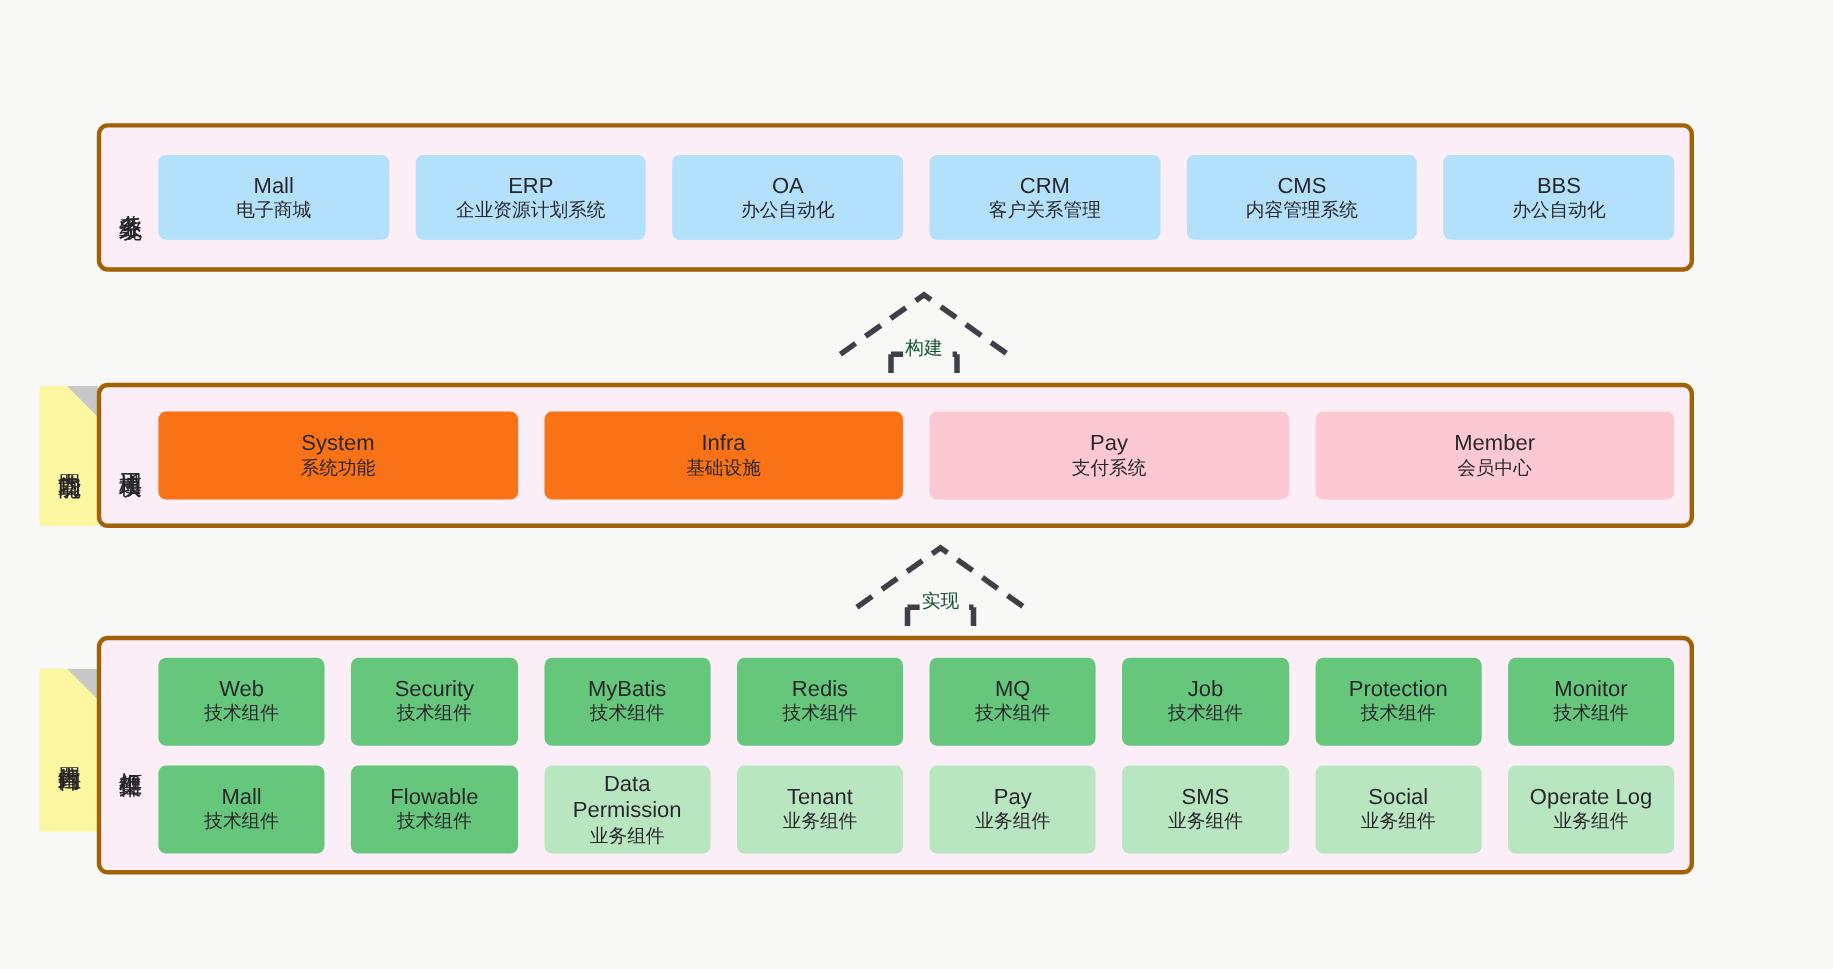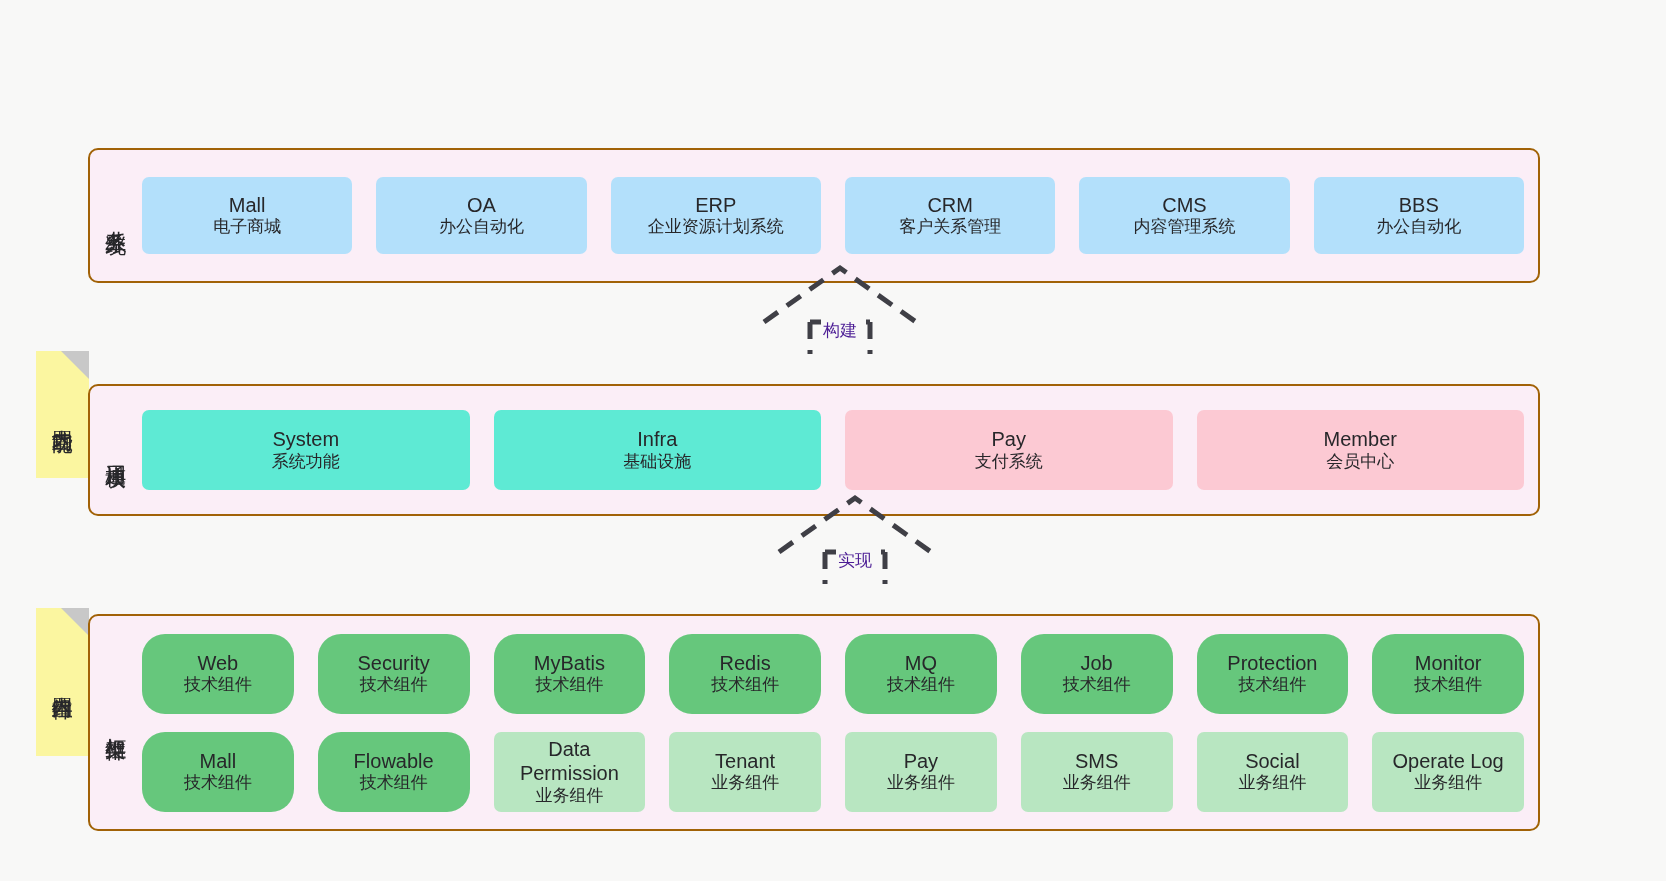--- a/index.html
+++ b/index.html
@@ -18,25 +18,24 @@
   .canvas {
     position: absolute;
     inset: 0;
   }
 
   
   .band {
     position: absolute;
     box-sizing: border-box;
     background: #fbeef7;
-    border: 2px solid #a16207;
+    border: 4px solid #a16207;
     border-radius: 10px;
     display: flex;
     align-items: stretch;
-    margin-top: 36px;
   }
   .band-label {
     flex: 0 0 auto;
     width: 52px;
     display: flex;
     align-items: center;
     justify-content: center;
     font-size: 21px;
     line-height: 1.12;
     letter-spacing: 1px;
@@ -69,23 +68,23 @@
     justify-content: center;
     text-align: center;
     line-height: 1.22;
     padding: 6px 4px;
   }
   .card .t1 { font-size: 20px; }
   .card .t2 { font-size: 17px; }
 
   
   .c-blue       { background: #b3e0fb; }
-  .c-red        { background: #5eead4; text-align: right; }
+  .c-red        { background: #f97316; text-align: right; }
   .c-pink       { background: #fcc9d3; }
-  .c-green      { background: #66c77c; border-radius: 23px; }
+  .c-green      { background: #66c77c; }
   .c-lightgreen { background: #b8e6c1; }
 
   
   #band-business { left: 88px;  top: 112px; width: 1452px; height: 135px; }
   #band-common   { left: 88px;  top: 348px; width: 1452px; height: 132px; }
   #band-frame    { left: 88px;  top: 578px; width: 1452px; height: 217px; }
 
   #band-business .card-row { height: 77px; }
   #band-common   .card-row { height: 80px; }
   #band-frame    .card-row { height: 80px; }
@@ -124,23 +123,23 @@
   .arrow {
     position: absolute;
     width: 160px;
     height: 92px;
   }
   .arrow svg { display: block; }
   .arrow .arrow-label {
     position: absolute;
     left: 50%;
     transform: translateX(-50%);
-    bottom: 12px;
+    bottom: 26px;
     font-size: 17px;
-    color: #4c1d95;
+    color: #14532d;
     background: #f8f8f7;
     padding: 0 2px;
     white-space: nowrap;
   }
   #arrow-build   { left: 760px; top: 262px; }
   #arrow-realize { left: 775px; top: 492px; }
 </style>
 </head>
 <body>
 
@@ -148,26 +147,26 @@
 
   <div class="band" id="band-business">
     <div class="band-label">业务系统</div>
     <div class="band-body">
       <div class="card-row">
         <div class="card c-blue">
           <span class="t1">Mall</span>
           <span class="t2">电子商城</span>
         </div>
         <div class="card c-blue">
+          <span class="t1">ERP</span>
+          <span class="t2">企业资源计划系统</span>
+        </div>
+        <div class="card c-blue">
           <span class="t1">OA</span>
           <span class="t2">办公自动化</span>
-        </div>
-        <div class="card c-blue">
-          <span class="t1">ERP</span>
-          <span class="t2">企业资源计划系统</span>
         </div>
         <div class="card c-blue">
           <span class="t1">CRM</span>
           <span class="t2">客户关系管理</span>
         </div>
         <div class="card c-blue">
           <span class="t1">CMS</span>
           <span class="t2">内容管理系统</span>
         </div>
         <div class="card c-blue">

